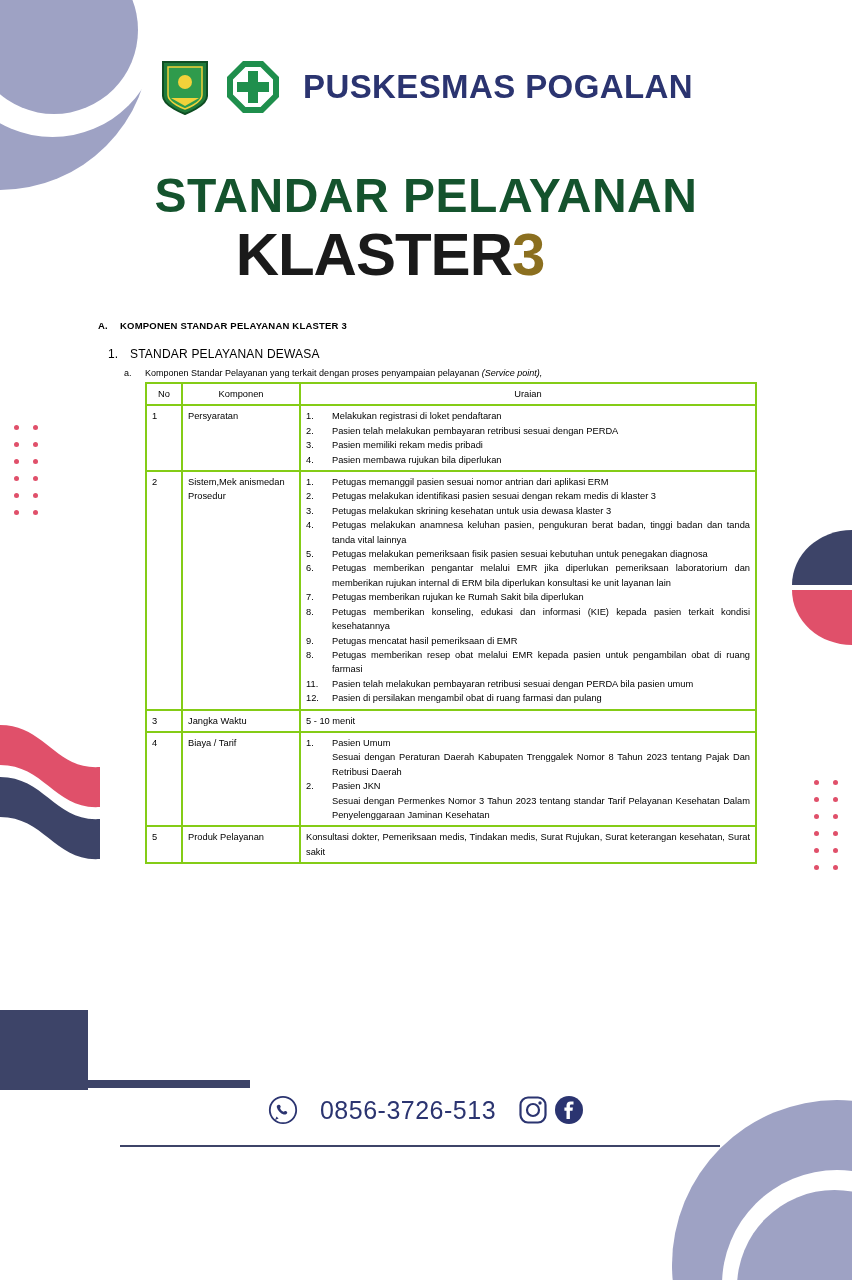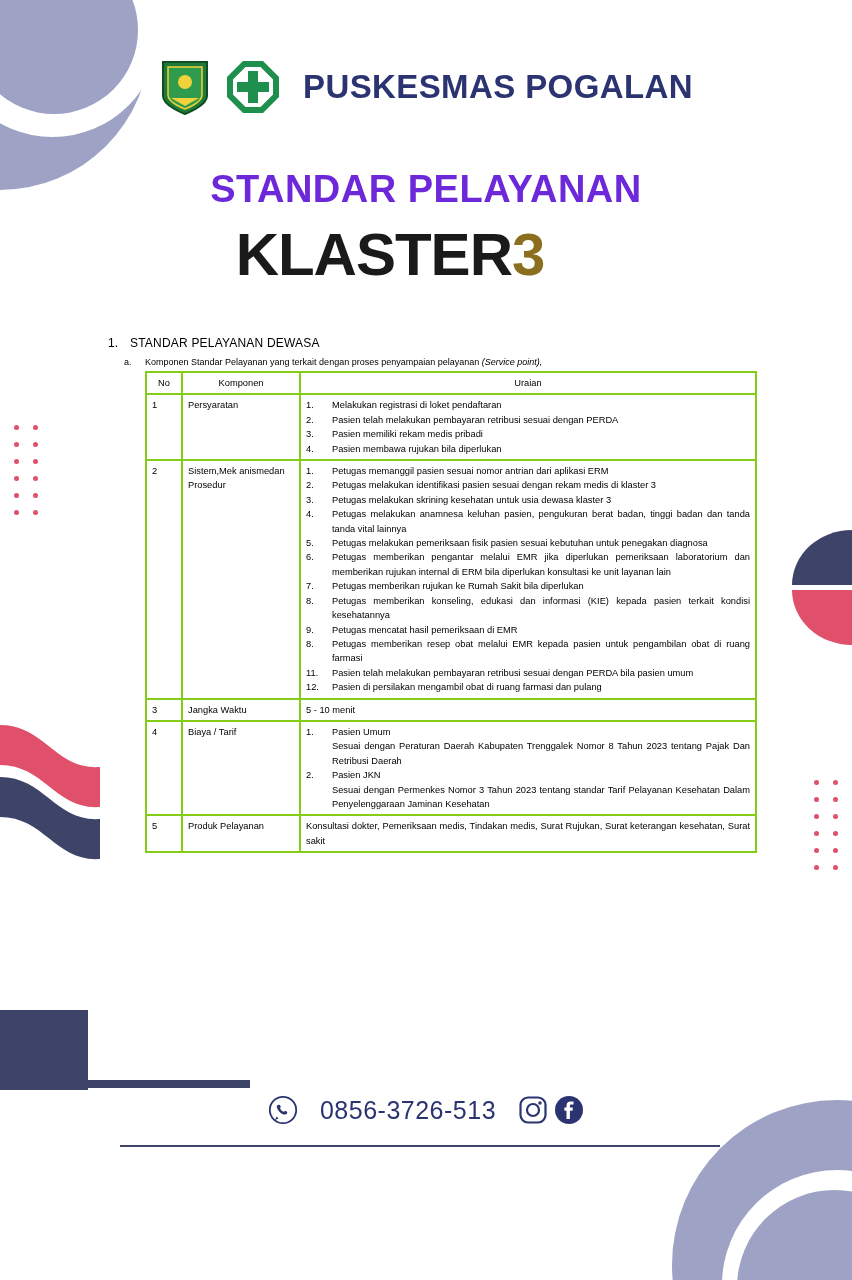--- a/index.html
+++ b/index.html
@@ -65,21 +65,21 @@
   .logo-kab { width:52px; height:58px; }
   .logo-pkm { width:56px; height:56px; }
   .brand {
     font-size:33px; font-weight:bold; letter-spacing:.4px;
     color:#2b3470;
     margin-left:8px;
   }
 
   .title1 {
     position:absolute; top:168px; left:0; width:852px; text-align:center;
-    font-size:38px; font-weight:bold; color:#6d28d9; letter-spacing:.5px;
+    font-size:48px; font-weight:bold; color:#14532d; letter-spacing:.5px;
   }
   .title2 {
     position:absolute; top:220px; left:0; width:780px; text-align:center;
     font-size:60px; font-weight:bold; letter-spacing:-1px;
   }
   .title2 .k { color:#1a1a1a; }
   .title2 .n { color:#8b6f1f; }
 
   
   .doc { position:absolute; left:98px; top:320px; width:660px; color:#000; }
@@ -198,20 +198,23 @@
   <div class="brand">PUSKESMAS POGALAN</div>
 </div>
 
 <div class="title1">STANDAR PELAYANAN</div>
 <div class="title2">
   <span class="k">KLASTER</span><span class="n">3</span>
 </div>
 
 <div class="doc">
 
+  <div class="lvl-a">
+    <span class="mk">A.</span><span>KOMPONEN STANDAR PELAYANAN KLASTER 3</span>
+  </div>
 
   <div class="lvl-1">
     <span class="mk">1.</span><span>STANDAR PELAYANAN DEWASA</span>
   </div>
 
   <div class="lvl-lower">
     <span class="mk">a.</span><span>Komponen Standar Pelayanan yang terkait dengan proses penyampaian pelayanan </span><i>(Service point),</i>
   </div>
 
   <table class="sp">

